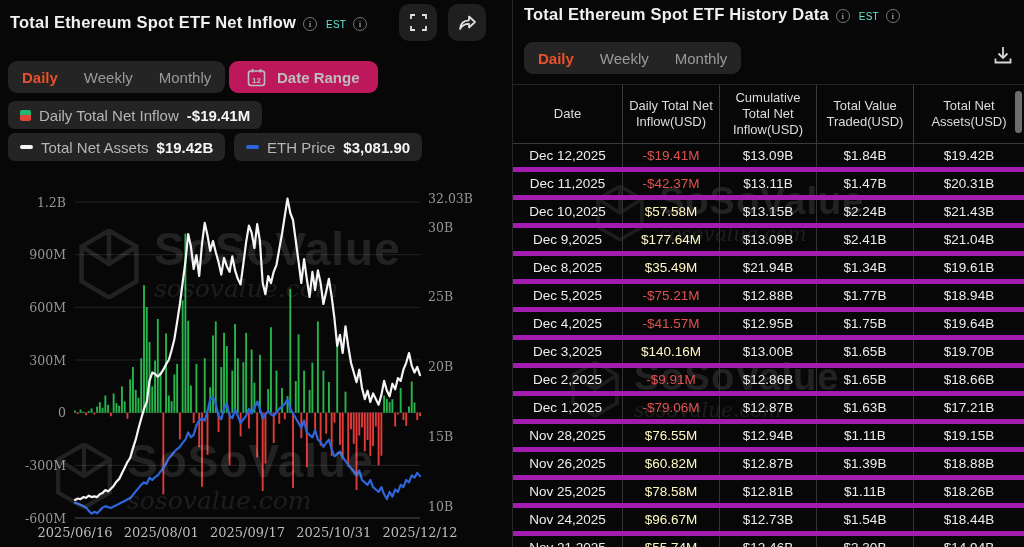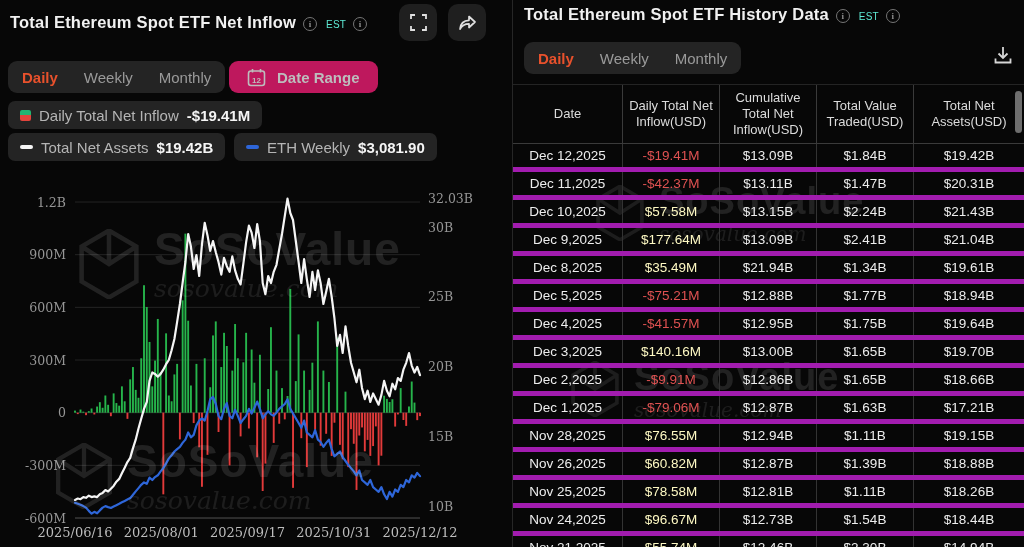--- a/index.html
+++ b/index.html
@@ -109,21 +109,21 @@
     <span>Daily Total Net Inflow</span>
     <b>-$19.41M</b>
   </div>
   <div class="chip" style="left:8px;top:133px;">
     <span class="dash" style="background:#f5f5f5;"></span>
     <span>Total Net Assets</span>
     <b>$19.42B</b>
   </div>
   <div class="chip" style="left:234px;top:133px;">
     <span class="dash" style="background:#2e66d9;"></span>
-    <span>ETH Weekly</span>
+    <span>ETH Price</span>
     <b>$3,081.90</b>
   </div>
 
   <svg id="chart-svg" width="512" height="362">
       <line x1="75" x2="420" y1="17.019999999999982" y2="17.019999999999982" stroke="#242424" stroke-width="1"></line>
       <text x="66" y="21.519999999999982" text-anchor="end" fill="#969696" font-size="12.5" font-family="DejaVu Serif,serif">1.2B</text>
       <line x1="75" x2="420" y1="69.68999999999997" y2="69.68999999999997" stroke="#242424" stroke-width="1"></line>
       <text x="66" y="74.18999999999997" text-anchor="end" fill="#969696" font-size="12.5" font-family="DejaVu Serif,serif">900M</text>
       <line x1="75" x2="420" y1="122.35999999999999" y2="122.35999999999999" stroke="#242424" stroke-width="1"></line>
       <text x="66" y="126.85999999999999" text-anchor="end" fill="#969696" font-size="12.5" font-family="DejaVu Serif,serif">600M</text>

